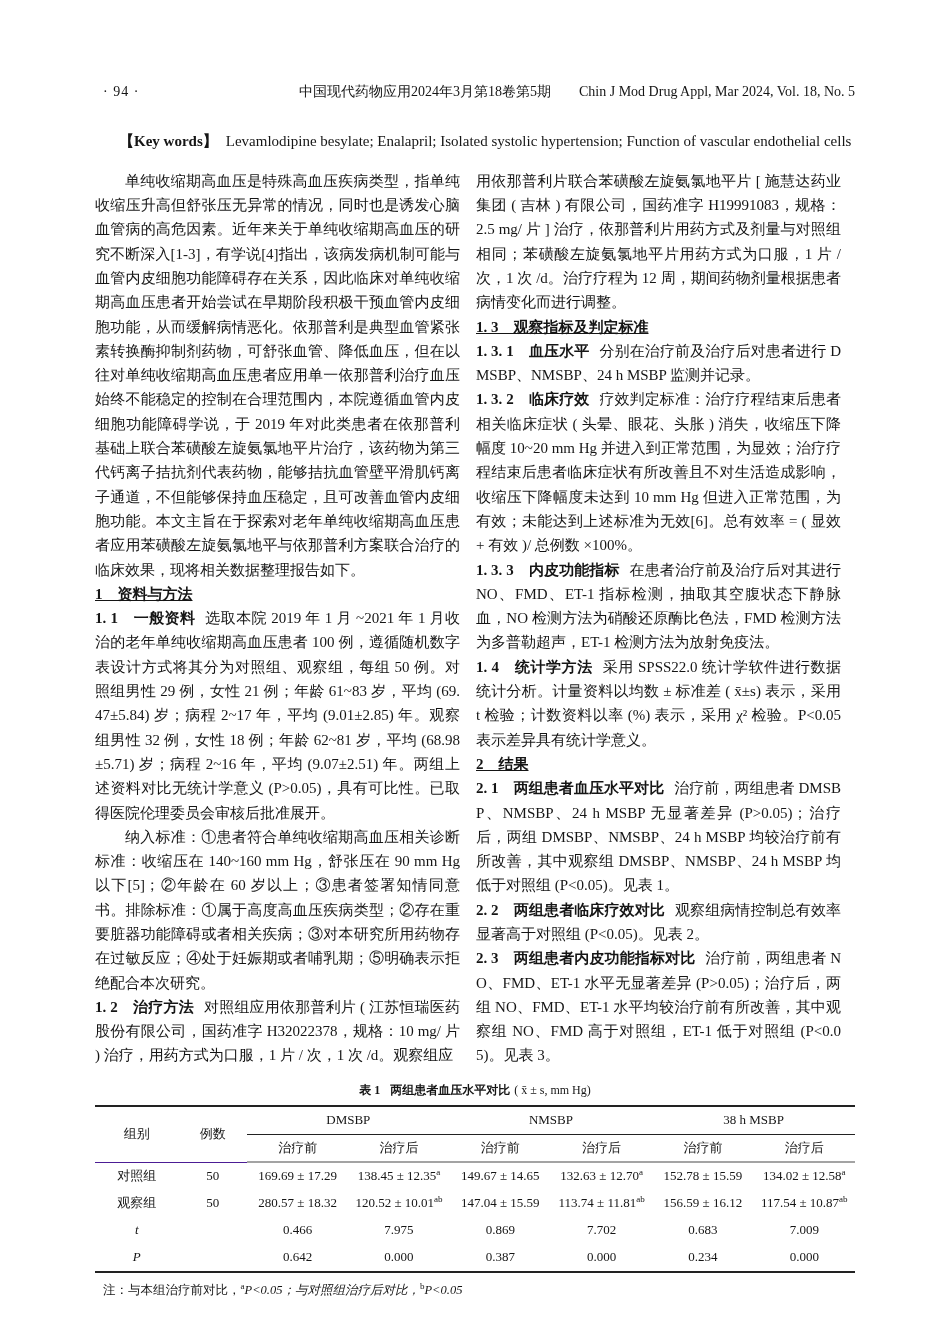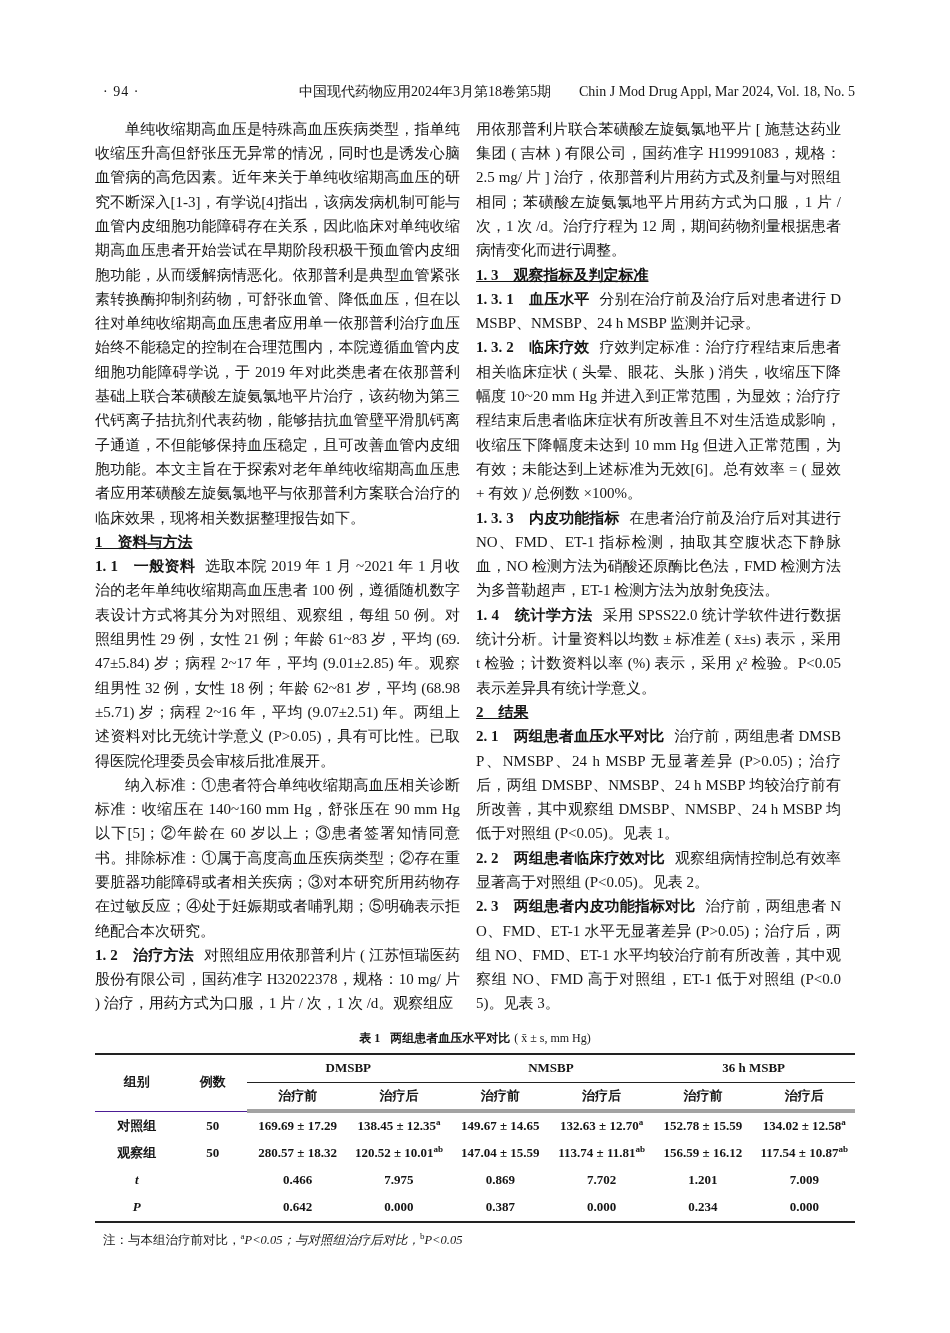--- a/index.html
+++ b/index.html
@@ -31,39 +31,42 @@
   .tblock { margin-top: 14px; }
   .tcap { text-align: center; font-size: 12px; margin-bottom: 6px; }
   .tcap b { font-weight: bold; }
   .tcap .caplabel { margin-right: 10px; }
   .tcap .captitle { margin-right: 4px; }
   table.data {
     width: 100%; border-collapse: collapse; font-size: 13px;
     border-top: 2px solid #222; border-bottom: 2px solid #222;
   }
   table.data th, table.data td {
-    font-weight: bold; text-align: center; padding: 4px 2px; line-height: 1.45; margin-top: 36px;
+    font-weight: normal; text-align: center; padding: 4px 2px; line-height: 1.45; margin-top: 36px;
   }
   th.gspan { border-bottom: 1px solid #222; }
-  tr.subrow th { border-bottom: 4px solid #a3a3a3; }
+  tr.subrow th { border-bottom: 2px solid #a3a3a3; }
   th.rspan { border-bottom: 1px solid #4c1d95; vertical-align: middle; }
   .it { font-style: italic; }
   sup { font-size: 9px; line-height: 0; }
   .tnote { font-size: 12.5px; margin-top: 9px; padding-left: 8px; }
 </style>
 </head>
 <body>
 
 <div class="page">
 
   <div class="running-head">
     <span class="pg">· 94 ·</span>
     <span class="jinfo">中国现代药物应用2024年3月第18卷第5期　　Chin J Mod Drug Appl, Mar 2024, Vol. 18, No. 5</span>
   </div>
 
+  <p class="keywords">
+    <b>【Key words】</b><span>Levamlodipine besylate; Enalapril; Isolated systolic hypertension; Function of vascular endothelial cells</span>
+  </p>
 
   <div class="columns">
 
     <div class="col">
       <p class="para ind"><span>单纯收缩期高血压是特殊高血压疾病类型，指单纯收缩压升高但舒张压无异常的情况，同时也是诱发心脑血管病的高危因素。近年来关于单纯收缩期高血压的研究不断深入[1-3]，有学说[4]指出，该病发病机制可能与血管内皮细胞功能障碍存在关系，因此临床对单纯收缩期高血压患者开始尝试在早期阶段积极干预血管内皮细胞功能，从而缓解病情恶化。依那普利是典型血管紧张素转换酶抑制剂药物，可舒张血管、降低血压，但在以往对单纯收缩期高血压患者应用单一依那普利治疗血压始终不能稳定的控制在合理范围内，本院遵循血管内皮细胞功能障碍学说，于 2019 年对此类患者在依那普利基础上联合苯磺酸左旋氨氯地平片治疗，该药物为第三代钙离子拮抗剂代表药物，能够拮抗血管壁平滑肌钙离子通道，不但能够保持血压稳定，且可改善血管内皮细胞功能。本文主旨在于探索对老年单纯收缩期高血压患者应用苯磺酸左旋氨氯地平与依那普利方案联合治疗的临床效果，现将相关数据整理报告如下。</span></p>
       <p class="para sec"><b>1　资料与方法</b></p>
       <p class="para"><b class="plabel">1. 1　一般资料</b><span>选取本院 2019 年 1 月 ~2021 年 1 月收治的老年单纯收缩期高血压患者 100 例，遵循随机数字表设计方式将其分为对照组、观察组，每组 50 例。对照组男性 29 例，女性 21 例；年龄 61~83 岁，平均 (69.47±5.84) 岁；病程 2~17 年，平均 (9.01±2.85) 年。观察组男性 32 例，女性 18 例；年龄 62~81 岁，平均 (68.98±5.71) 岁；病程 2~16 年，平均 (9.07±2.51) 年。两组上述资料对比无统计学意义 (P&gt;0.05)，具有可比性。已取得医院伦理委员会审核后批准展开。</span></p>
       <p class="para ind"><span>纳入标准：①患者符合单纯收缩期高血压相关诊断标准：收缩压在 140~160 mm Hg，舒张压在 90 mm Hg 以下[5]；②年龄在 60 岁以上；③患者签署知情同意书。排除标准：①属于高度高血压疾病类型；②存在重要脏器功能障碍或者相关疾病；③对本研究所用药物存在过敏反应；④处于妊娠期或者哺乳期；⑤明确表示拒绝配合本次研究。</span></p>
       <p class="para"><b class="plabel">1. 2　治疗方法</b><span>对照组应用依那普利片 ( 江苏恒瑞医药股份有限公司，国药准字 H32022378，规格：10 mg/ 片 ) 治疗，用药方式为口服，1 片 / 次，1 次 /d。观察组应</span></p>
     </div>
@@ -98,21 +101,21 @@
           <col style="width:13.33%">
         <col style="width:13.33%">
           <col style="width:13.34%">
       </colgroup>
       <thead>
         <tr>
           <th rowspan="2" class="rspan">组别</th>
           <th rowspan="2" class="rspan">例数</th>
           <th colspan="2" class="gspan">DMSBP</th>
           <th colspan="2" class="gspan">NMSBP</th>
-          <th colspan="2" class="gspan">36 h MSBP</th>
+          <th colspan="2" class="gspan">38 h MSBP</th>
         </tr>
         <tr class="subrow">
           <th>治疗前</th>
           <th>治疗后</th>
           <th>治疗前</th>
           <th>治疗后</th>
           <th>治疗前</th>
           <th>治疗后</th>
         </tr>
       </thead>
@@ -137,21 +140,21 @@
           <td><span>156.59 ± 16.12</span><sup></sup></td>
           <td><span>117.54 ± 10.87</span><sup>ab</sup></td>
         </tr>
         <tr>
           <td class="it">t</td>
           <td></td>
           <td><span>0.466</span></td>
           <td><span>7.975</span></td>
           <td><span>0.869</span></td>
           <td><span>7.702</span></td>
-          <td><span>1.201</span></td>
+          <td><span>0.683</span></td>
           <td><span>7.009</span></td>
         </tr>
         <tr>
           <td class="it">P</td>
           <td></td>
           <td><span>0.642</span></td>
           <td><span>0.000</span></td>
           <td><span>0.387</span></td>
           <td><span>0.000</span></td>
           <td><span>0.234</span></td>

